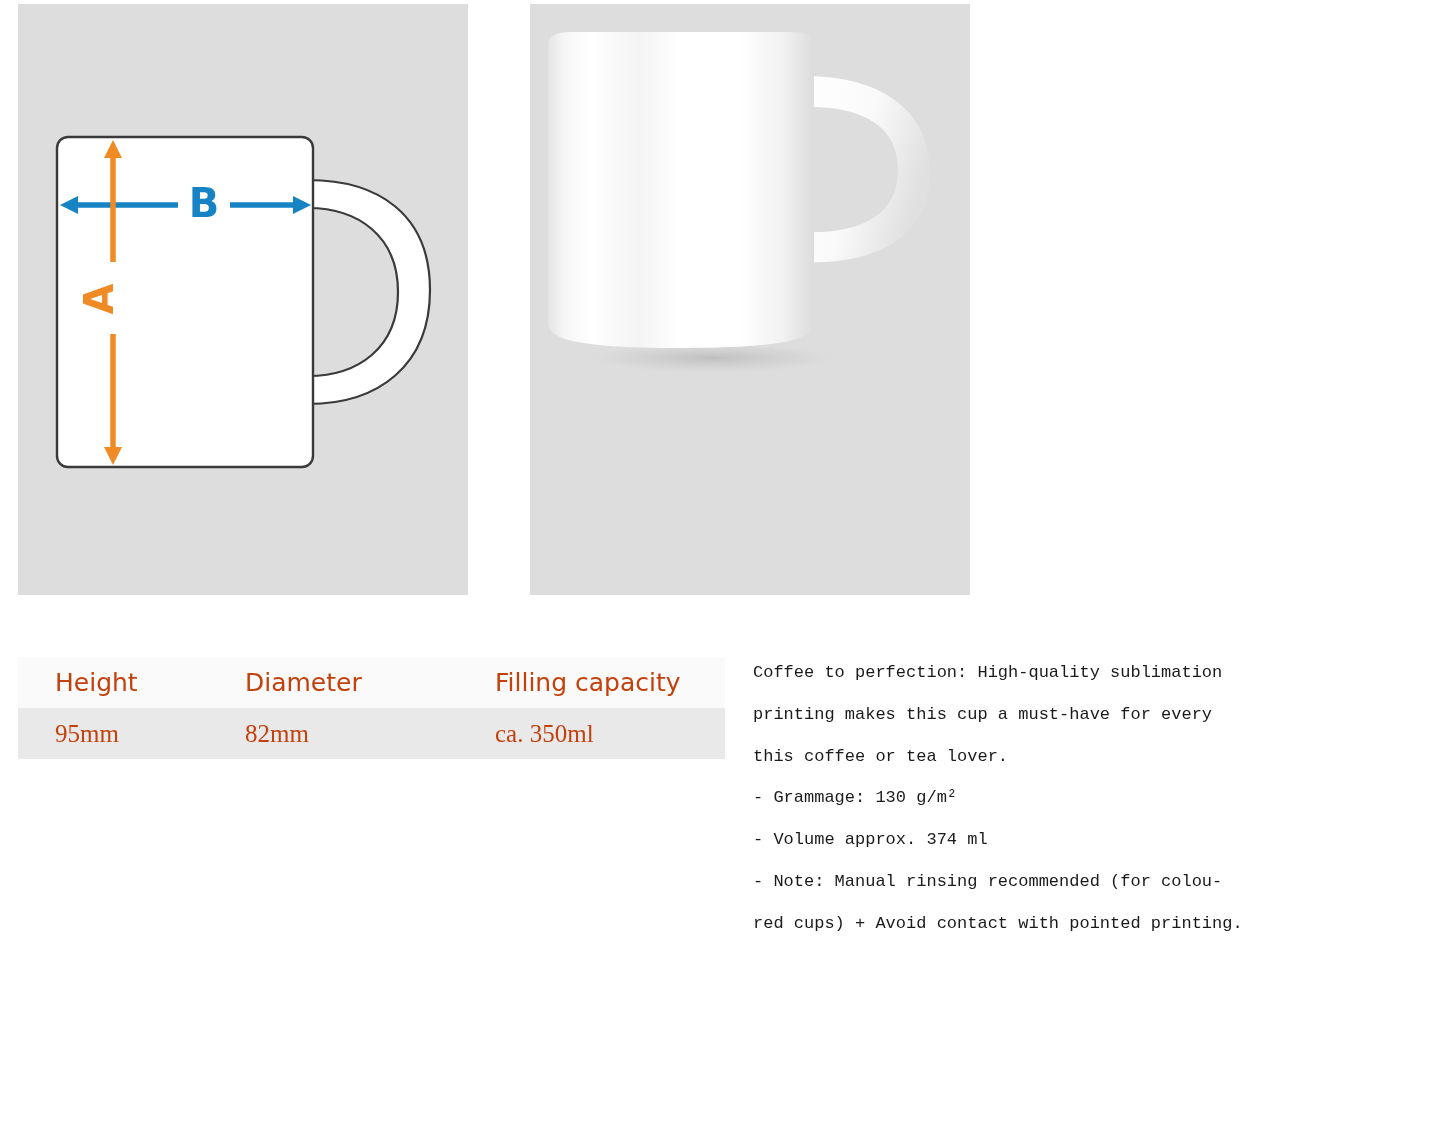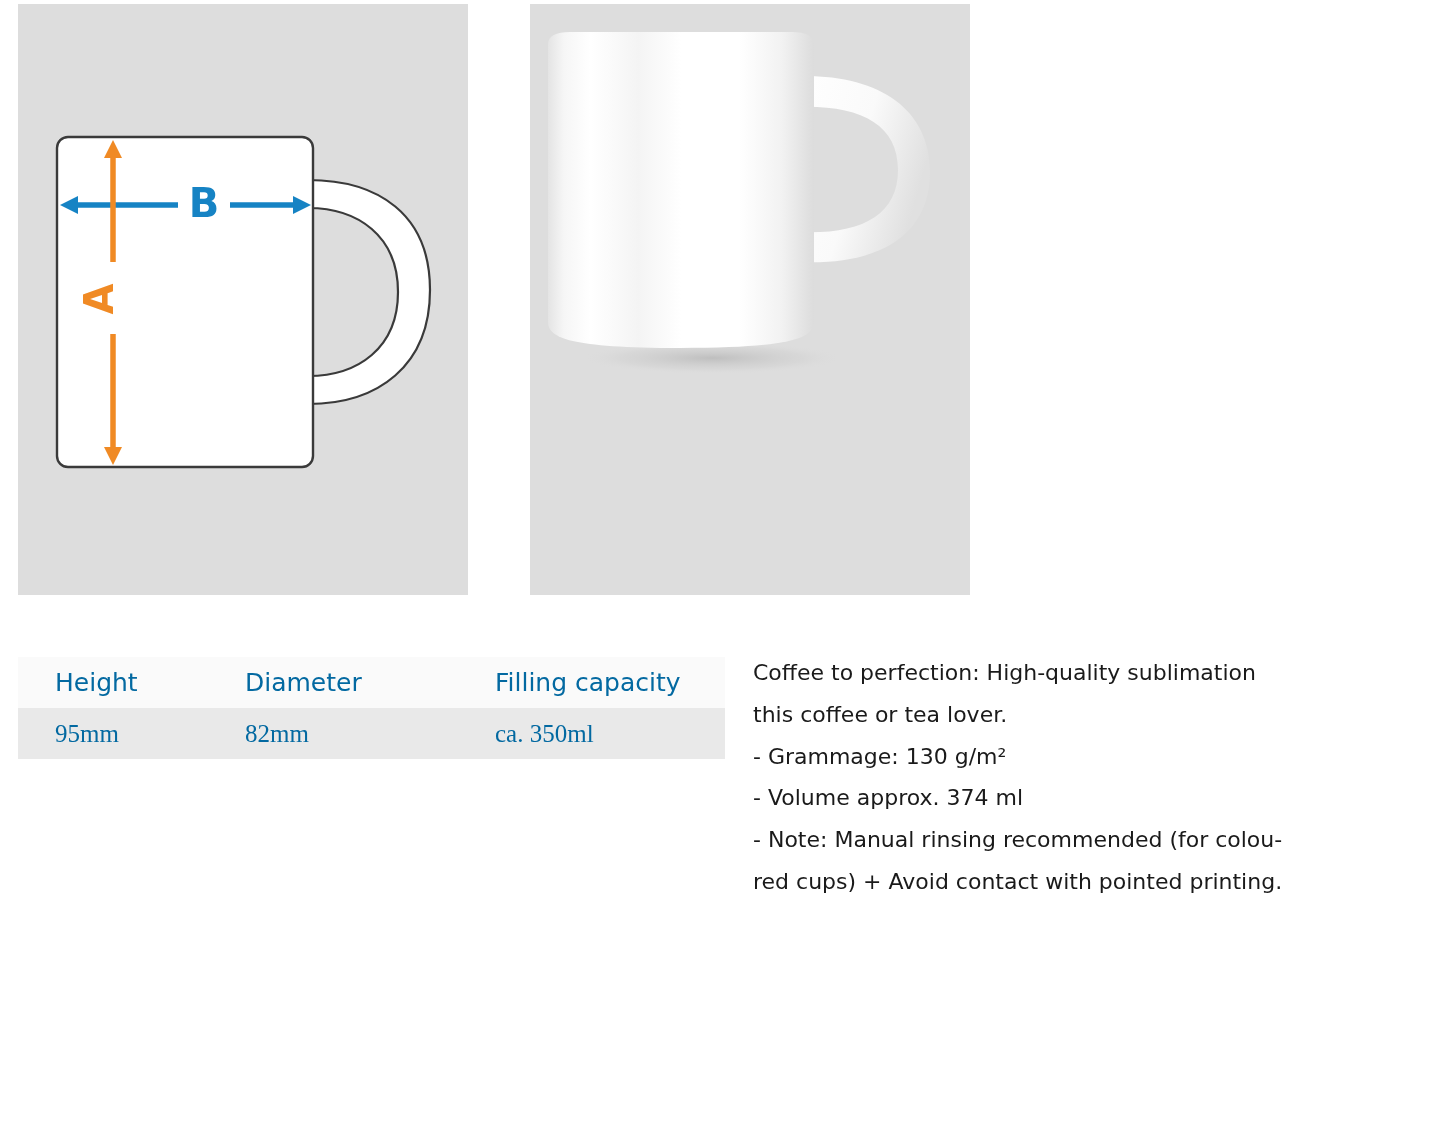--- a/index.html
+++ b/index.html
@@ -44,41 +44,42 @@
     left: 18px;
     top: 657px;
     width: 707px;
     border-collapse: collapse;
     table-layout: fixed;
   }
   #spec-table td, #spec-table th {
     text-align: left;
     font-weight: normal;
     font-size: 25px;
-    color: #0369a1;
+    color: #c2410c;
     padding: 0;
     height: 51px;
     vertical-align: middle;
     white-space: nowrap;
   }
   #spec-table thead tr { background: #fafafa; }
   #spec-table tbody tr { background: #e9e9e9; font-family: Liberation Serif, serif; }
   .col-a { width: 190px; padding-left: 37px !important; }
   .col-b { width: 250px; }
   .col-c { width: 230px; }
 
   
   #description {
     position: absolute;
     left: 753px;
     top: 652px;
     width: 660px;
-    font-size: 22px;
+    font-size: 17px;
     line-height: 41.8px;
     color: #1a1a1a;
+    font-family: Liberation Mono, monospace;
   }
   #description .line { white-space: pre-wrap; }
   #description .para { margin: 0; }
 </style>
 </head>
 <body>
 
 <div class="panel" id="panel-diagram">
   <svg viewBox="0 0 450 591" xmlns="http://www.w3.org/2000/svg">
 
@@ -171,20 +172,21 @@
       <td class="col-a">95mm</td>
       <td class="col-b">82mm</td>
       <td class="col-c">ca. 350ml</td>
     </tr>
   </tbody>
 </table>
 
 <div id="description">
   <div class="para">
     <div class="line">Coffee to perfection: High-quality sublimation</div>
+    <div class="line">printing makes this cup a must-have for every</div>
     <div class="line">this coffee or tea lover.</div>
   </div>
   <div class="para">
     <div class="line">- Grammage: 130 g/m²</div>
     <div class="line">- Volume approx. 374 ml</div>
     <div class="line">- Note: Manual rinsing recommended (for colou-</div>
     <div class="line">red cups) + Avoid contact with pointed printing.</div>
   </div>
 </div>
 

